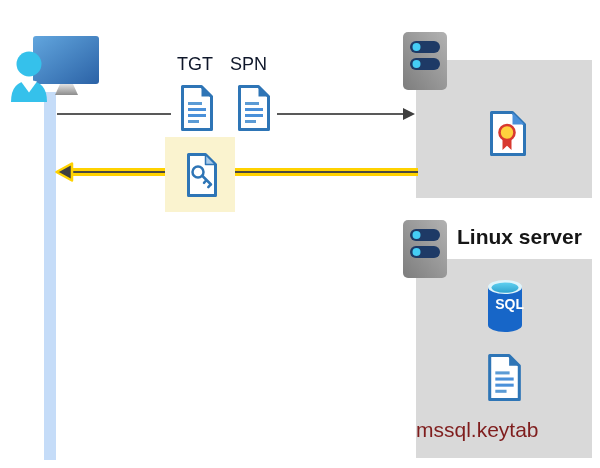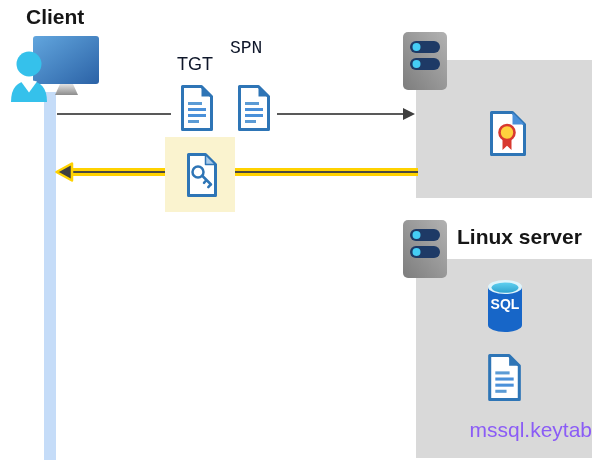--- a/index.html
+++ b/index.html
@@ -3,36 +3,36 @@
 <meta charset="utf-8">
 <style>
   html,body{margin:0;padding:0;background:#ffffff;}
   .stage{
     position:relative;width:600px;height:468px;background:#ffffff;overflow:hidden;
     font-family:"Liberation Sans", sans-serif;
   }
   .abs{position:absolute;}
   .title{font-weight:bold;color:#161616;font-size:21px;line-height:1.2;}
   .small-label{color:#0f172a;font-size:18px;}
-  .keytab-label{color:#8b5cf6;font-size:21px;text-align:right;}
+  .keytab-label{color:#7f1d1d;font-size:21px;text-align:left;}
   .gray-box{background:#d9d9d9;}
   .lifeline{background:#c5dcf8;}
   .white-patch{background:#ffffff;}
   .highlight-box{background:#faf3cf;}
   .gray-line{background:#595959;height:2px;}
   .gray-arrowhead{
     width:0;height:0;border-top:6px solid transparent;border-bottom:6px solid transparent;
     border-left:12px solid #3f3f3f;
   }
   .yellow-shaft{
     height:8px;
     background:linear-gradient(to bottom,#ffd200 0px,#ffd200 3px,#4a4a42 3px,#4a4a42 5px,#ffd200 5px,#ffd200 8px);
   }
   .sql-text{
-    color:#ffffff;font-weight:bold;font-size:14px;text-align:center;letter-spacing:0px;
+    color:#ffffff;font-weight:bold;font-size:14px;text-align:right;letter-spacing:0px;
   }
 </style>
 </head>
 <body>
 
 <svg width="0" height="0" style="position:absolute" aria-hidden="true">
   <defs>
     <linearGradient id="monGrad" x1="0" y1="0" x2="1" y2="1">
       <stop offset="0" stop-color="#62a6de"></stop>
         <stop offset="1" stop-color="#2b62a6"></stop>
@@ -134,23 +134,22 @@
 
   <svg class="abs" style="left:487px;top:353px;" width="35" height="49" viewBox="0 0 34 48">
     <path d="M2.5 2.5 h19 l10 10 v33 h-29 z" fill="#ffffff" stroke="#2e75b6" stroke-width="3" stroke-linejoin="round"></path>
     <path d="M21.5 2.5 l10 10 h-10 z" fill="#2e75b6"></path>
     <rect x="8" y="18" width="14" height="3" fill="#5b9bd5"></rect>
     <rect x="8" y="24" width="18" height="3" fill="#4a90d9"></rect>
     <rect x="8" y="30" width="18" height="3" fill="#4a90d9"></rect>
     <rect x="8" y="36" width="11" height="3" fill="#5b9bd5"></rect>
   </svg>
 
-  <div class="abs title" style="left:26px;top:4px;">Client</div>
 
   <div class="abs small-label" style="left:177px;top:54px;">TGT</div>
-  <div class="abs small-label" style="left:230px;top:38px;font-family:Liberation Mono, monospace;">SPN</div>
+  <div class="abs small-label" style="left:230px;top:54px;">SPN</div>
 
 
   <div class="abs title" style="left:457px;top:224px;width:140px;">Linux server</div>
 
   <div class="abs keytab-label" style="left:416px;top:418px;width:176px;">mssql.keytab</div>
 
 </div>
 
 </body></html>

